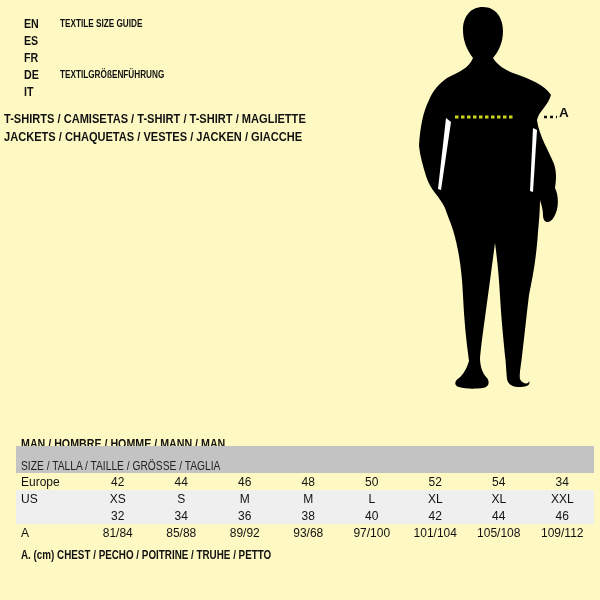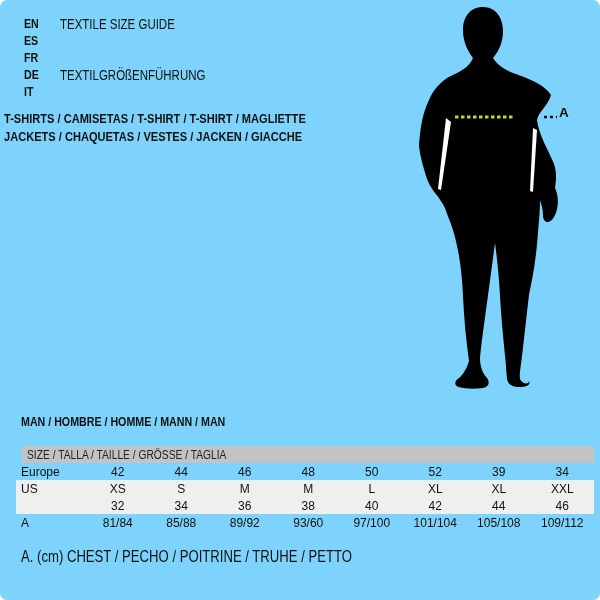--- a/index.html
+++ b/index.html
@@ -1,49 +1,49 @@
 <!DOCTYPE html>
 <html><head>
 <meta charset="utf-8">
 <style>
   html,body{margin:0;padding:0;background:#fff;}
   body{width:600px;height:600px;overflow:hidden;position:relative;
        font-family:"Liberation Sans", sans-serif;color:#111;}
-  .canvas{position:absolute;inset:0;background:#7dd3fc;border-radius:7px;}
+  .canvas{position:absolute;inset:0;background:#fef9c3;}
 
   .cond{display:inline-block;transform:scaleX(0.82);transform-origin:0 50%;white-space:nowrap;}
 
   
   .lang-list{position:absolute;left:24px;top:15px;}
   .lang-row{display:flex;height:17px;align-items:center;}
   .lang-code{width:36px;font-size:13px;font-weight:700;}
-  .lang-label{font-size:14px;font-weight:400;}
+  .lang-label{font-size:10px;font-weight:700;}
 
   
   .garment{position:absolute;left:4px;top:110px;font-size:13.5px;font-weight:700;line-height:18px;}
 
   
   .figure{position:absolute;left:393px;top:3px;width:205px;height:397px;}
   .figure svg{position:absolute;left:0;top:0;width:205px;height:397px;}
   .measure-a{position:absolute;left:166px;top:102px;font-size:13.5px;font-weight:700;}
 
   
-  .section-title{position:absolute;left:21px;top:414px;font-size:13px;font-weight:700;}
+  .section-title{position:absolute;left:21px;top:436px;font-size:13px;font-weight:700;}
 
   
   .size-table{position:absolute;left:16px;top:446px;width:578px;font-size:12px;}
-  .thead{height:17px;background:#c3c3c3;display:flex;align-items:center;padding-left:5px;margin-left:6px;}
+  .thead{height:27px;background:#c3c3c3;display:flex;align-items:flex-end;padding-left:5px;}
   .thead .cond{font-size:12.5px;color:#222;}
   .trow{display:grid;grid-template-columns:70px repeat(8,1fr);height:17px;align-items:center;}
   .trow.stripe{background:#efefef;}
   .tlabel{padding-left:5px;text-align:left;}
   .tcell{text-align:center;}
 
   
-  .footnote{position:absolute;left:21px;top:548px;font-size:16px;font-weight:400;}
+  .footnote{position:absolute;left:21px;top:548px;font-size:12px;font-weight:700;}
 </style>
 </head>
 <body>
 
 <div class="canvas">
 
   <div class="lang-list">
     <div class="lang-row">
       <span class="lang-code"><span class="cond">EN</span></span>
       <span class="lang-label"><span class="cond">TEXTILE SIZE GUIDE</span></span>
@@ -128,21 +128,21 @@
     </div>
 
     <div class="trow">
       <span class="tlabel">Europe</span>
       <span class="tcell">42</span>
       <span class="tcell">44</span>
       <span class="tcell">46</span>
       <span class="tcell">48</span>
       <span class="tcell">50</span>
       <span class="tcell">52</span>
-      <span class="tcell">39</span>
+      <span class="tcell">54</span>
       <span class="tcell">34</span>
     </div>
 
     <div class="trow stripe">
       <span class="tlabel">US</span>
       <span class="tcell">XS</span>
       <span class="tcell">S</span>
       <span class="tcell">M</span>
       <span class="tcell">M</span>
       <span class="tcell">L</span>
@@ -161,21 +161,21 @@
       <span class="tcell">42</span>
       <span class="tcell">44</span>
       <span class="tcell">46</span>
     </div>
 
     <div class="trow">
       <span class="tlabel">A</span>
       <span class="tcell">81/84</span>
       <span class="tcell">85/88</span>
       <span class="tcell">89/92</span>
-      <span class="tcell">93/60</span>
+      <span class="tcell">93/68</span>
       <span class="tcell">97/100</span>
       <span class="tcell">101/104</span>
       <span class="tcell">105/108</span>
       <span class="tcell">109/112</span>
     </div>
   </div>
 
   <div class="footnote">
     <span class="cond">A. (cm) CHEST / PECHO / POITRINE / TRUHE / PETTO</span>
   </div>

